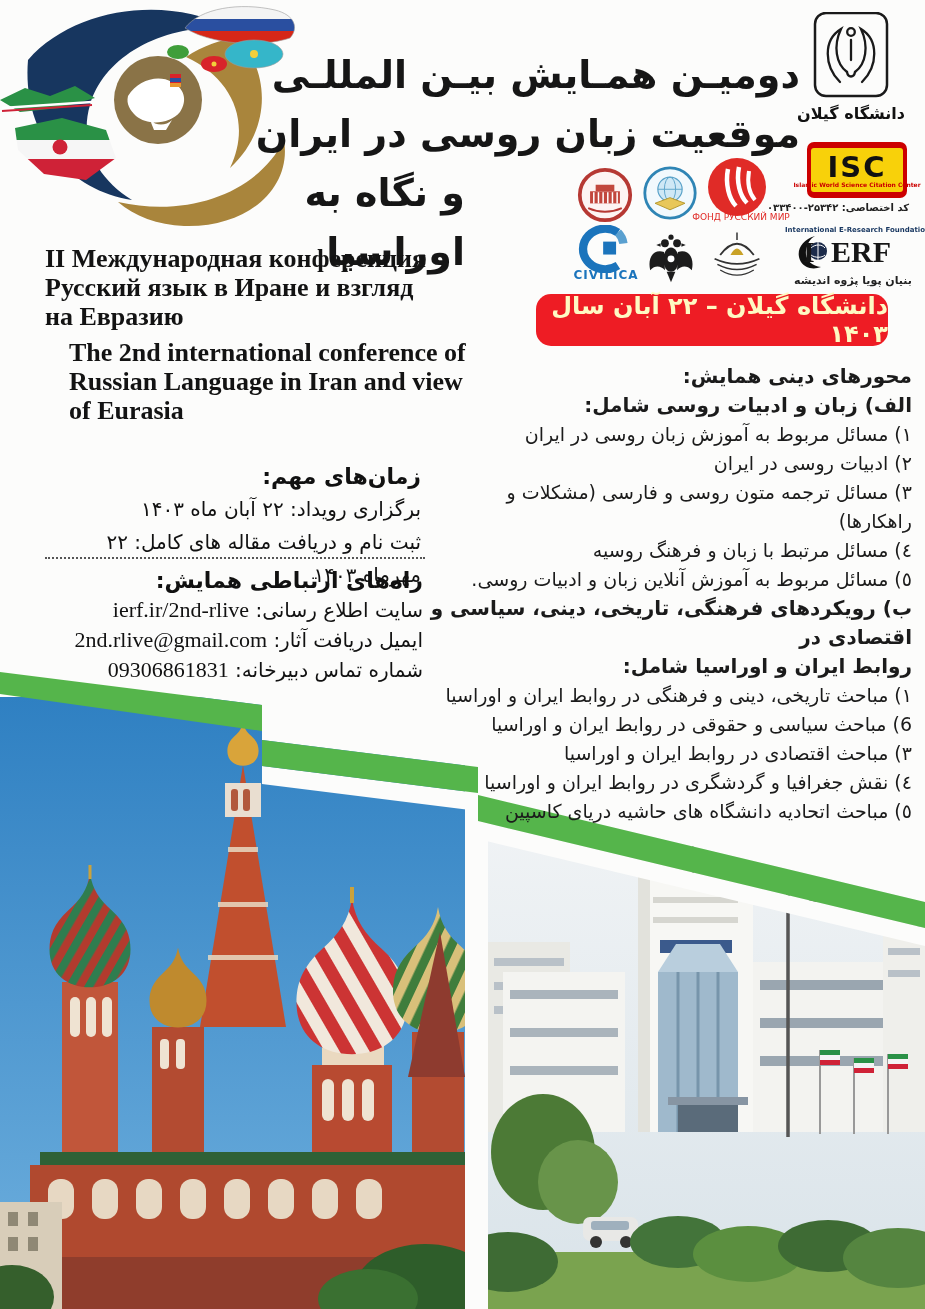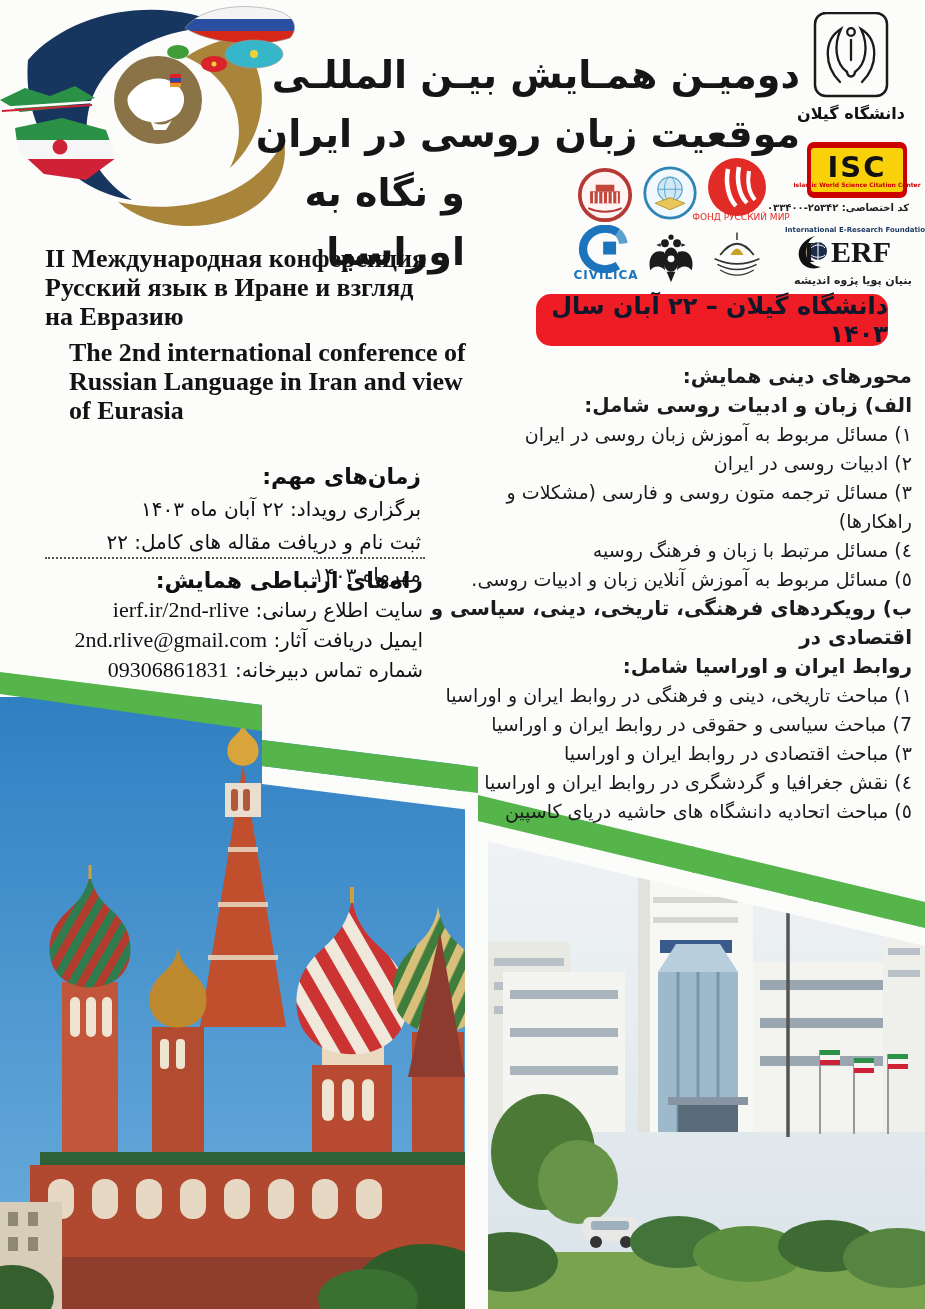--- a/index.html
+++ b/index.html
@@ -15,21 +15,21 @@
   .fa-title .l3{margin-left:0;margin-right:335px;}
   
   .ru-title,.en-title{left:45px;width:500px;
     font-family:"Liberation Serif",serif;font-weight:bold;
     font-size:26px;line-height:29px;color:#131313;}
   .ru-title{top:244px;}
   .en-title{top:338px;margin-left:24px;}
   
   .banner{left:536px;top:294px;width:352px;height:52px;background:#ee1c24;
     border-radius:15px;display:flex;align-items:center;justify-content:center;
-    direction:rtl;color:#0f172a;font-weight:bold;font-size:24px;}
+    direction:rtl;color:#fef9c3;font-weight:bold;font-size:24px;}
   
   .topics{right:13px;top:362px;width:482px;direction:rtl;text-align:right;
     font-size:19px;line-height:29px;color:#1b1b1b;}
   .topics .hd{font-weight:bold;font-size:20px;}
   
   .dates{left:45px;top:460px;width:376px;direction:rtl;text-align:right;
     font-size:20px;line-height:33px;}
   .dates .hd,.contacts .hd{font-weight:bold;font-size:22px;}
   .sep{left:45px;top:557px;width:380px;border-top:2px dotted #555;height:0;}
   .contacts{left:45px;top:566px;width:378px;direction:rtl;text-align:right;
@@ -397,21 +397,21 @@
     <div class="hd">محورهای دینی همایش:</div>
     <div class="hd">الف) زبان و ادبیات روسی شامل:</div>
     <div>۱) مسائل مربوط به آموزش زبان روسی در ایران</div>
     <div>۲) ادبیات روسی در ایران</div>
     <div>۳) مسائل ترجمه متون روسی و فارسی (مشکلات و راهکارها)</div>
     <div>٤) مسائل مرتبط با زبان و فرهنگ روسیه</div>
     <div>٥) مسائل مربوط به آموزش آنلاین زبان و ادبیات روسی.</div>
     <div class="hd">ب) رویکردهای فرهنگی، تاریخی، دینی، سیاسی و اقتصادی در</div>
     <div class="hd">روابط ایران و اوراسیا شامل:</div>
     <div>۱) مباحث تاریخی، دینی و فرهنگی در روابط ایران و اوراسیا</div>
-    <div>7) مباحث سیاسی و حقوقی در روابط ایران و اوراسیا</div>
+    <div>6) مباحث سیاسی و حقوقی در روابط ایران و اوراسیا</div>
     <div>۳) مباحث اقتصادی در روابط ایران و اوراسیا</div>
     <div>٤) نقش جغرافیا و گردشگری در روابط ایران و اوراسیا</div>
     <div>٥) مباحث اتحادیه دانشگاه های حاشیه دریای کاسپین</div>
   </div>
 
   <div class="abs dates">
     <div class="hd">زمان‌های مهم:</div>
     <div>برگزاری رویداد: ۲۲ آبان ماه ۱۴۰۳</div>
     <div>ثبت نام و دریافت مقاله های کامل: ۲۲ مهرماه ۱۴۰۳</div>
   </div>

